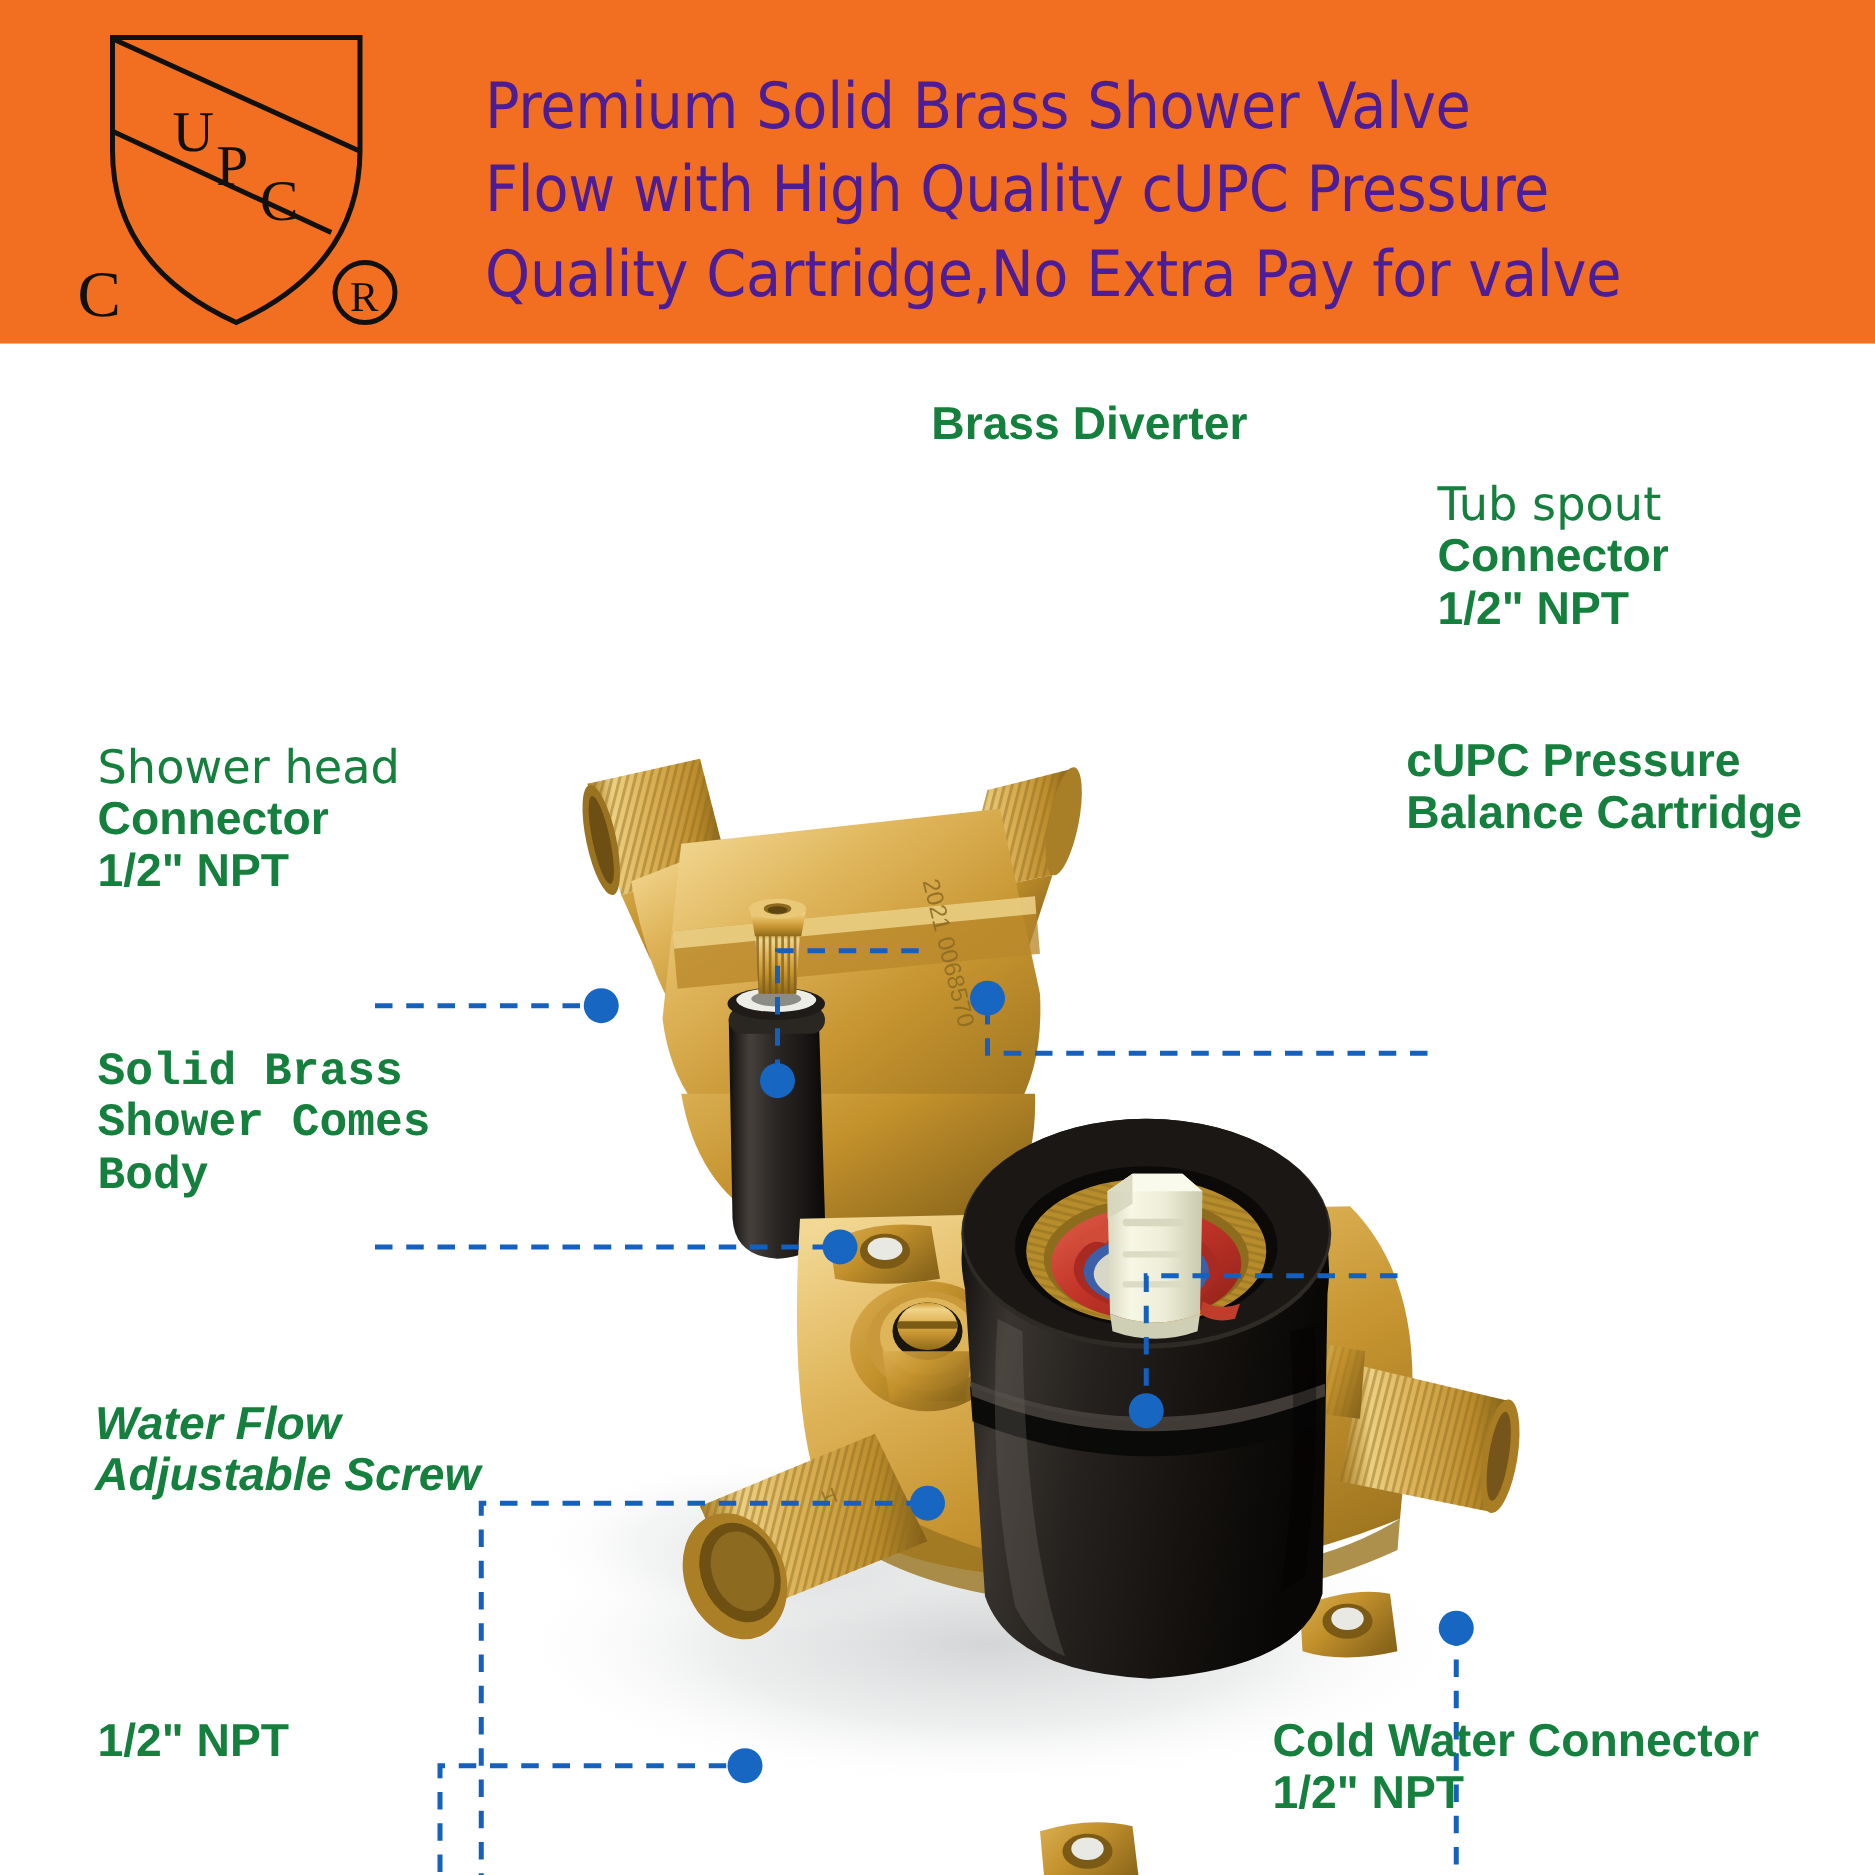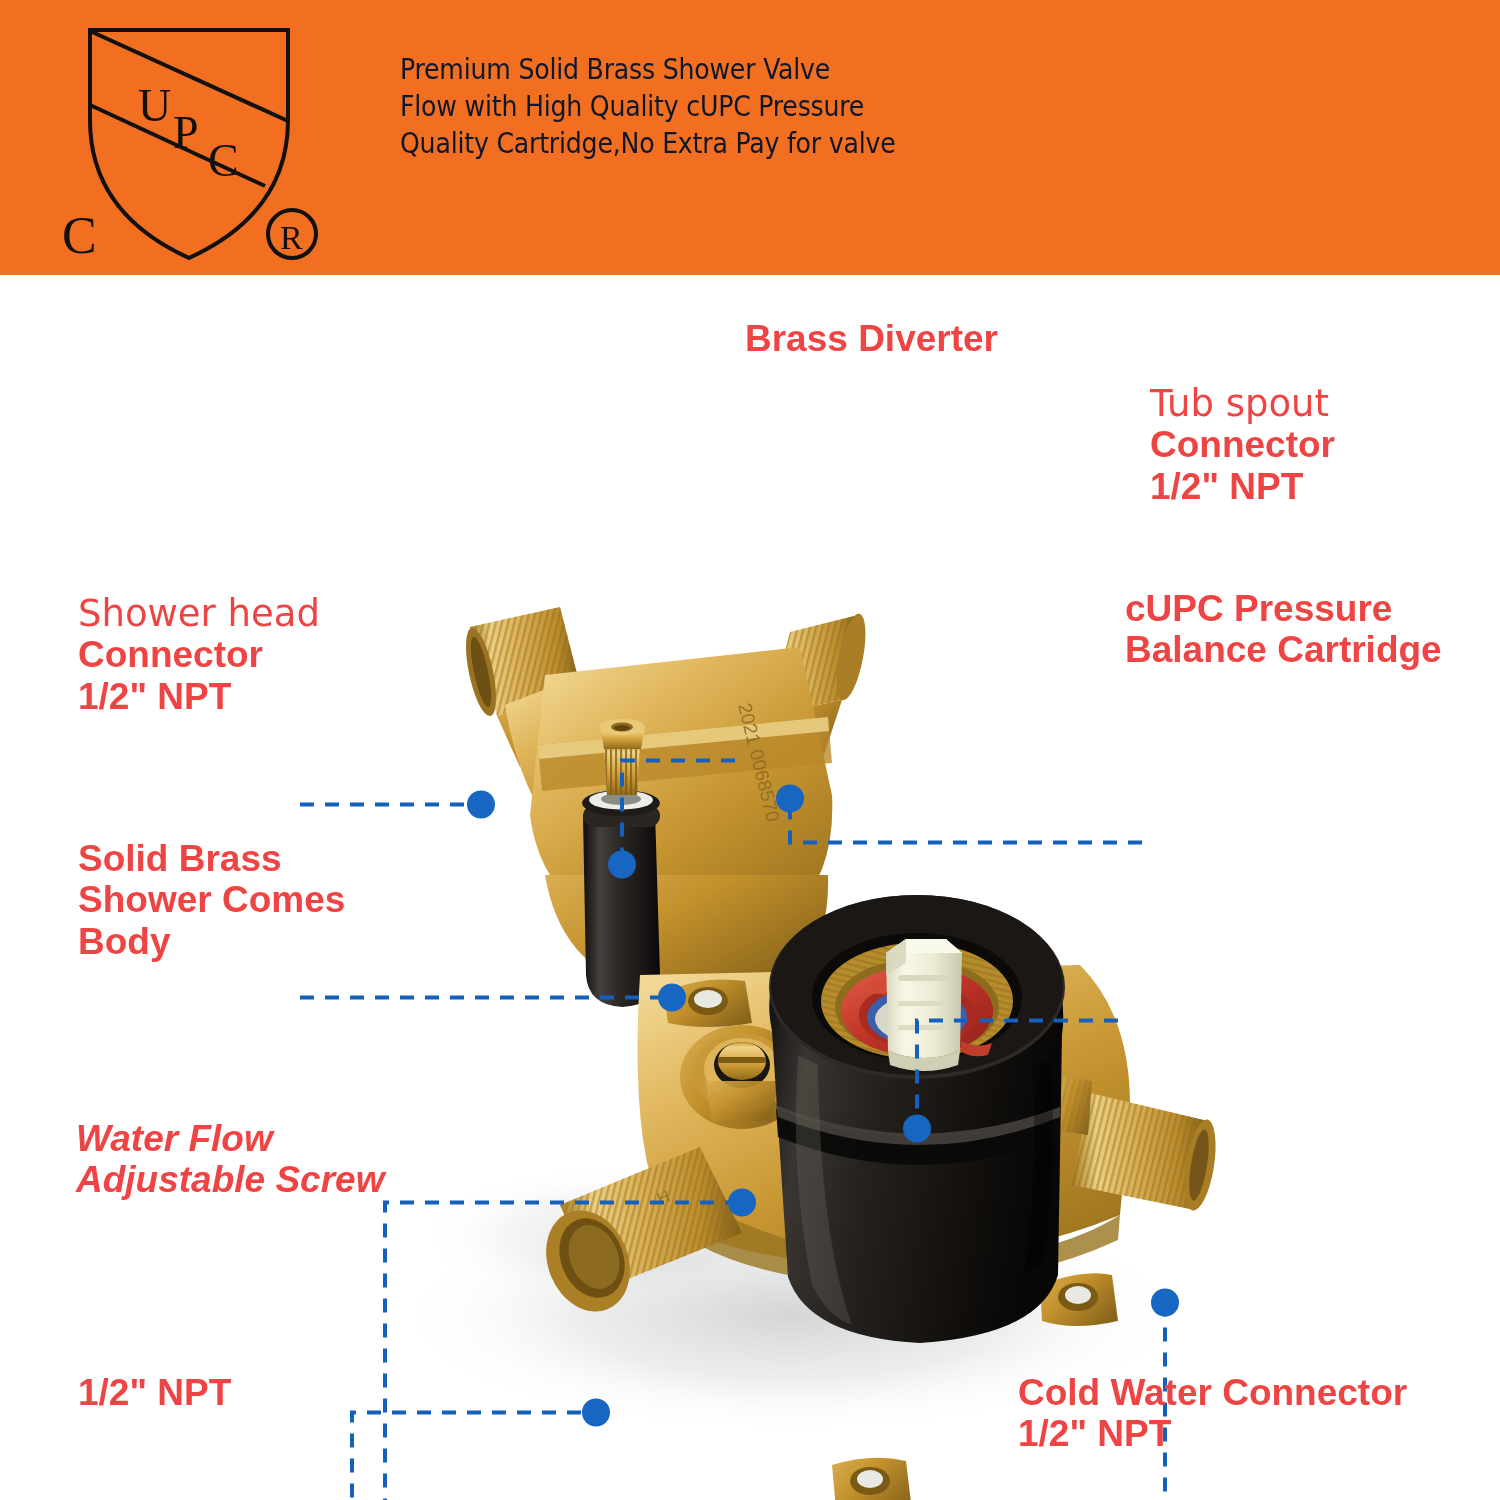--- a/index.html
+++ b/index.html
@@ -14,46 +14,46 @@
   
   #banner {
     position:absolute; left:0; top:0; width:1500px; height:275px;
     background:#F26F21;
     display:flex; align-items:center;
   }
   #logo-wrap {
     position:absolute; left:60px; top:8px; width:270px; height:260px;
   }
   #banner-text {
-    position:absolute; left:400px; top:52px; width:1070px;
-    color:#0f172a;
+    position:absolute; left:388px; top:52px; width:1070px;
+    color:#4c1d95;
     font-family:"DejaVu Sans Condensed","Liberation Sans Narrow","Liberation Sans",sans-serif;
-    font-size:28px; line-height:1.32; font-weight:400;
+    font-size:51px; line-height:1.32; font-weight:400;
     letter-spacing:-0.2px;
   }
   #banner-text div { white-space:nowrap; }
 
   
   #stage { position:absolute; left:0; top:275px; width:1500px; height:1225px; background:#fff; }
   #photo { position:absolute; left:0; top:0; width:1500px; height:1225px; }
 
   
   .callout { position:absolute; }
-  .callout .ln { white-space:nowrap; color:#ef4444; }
+  .callout .ln { white-space:nowrap; color:#15803d; }
   .bold   { font-weight:700; font-size:37px; line-height:1.12; }
   .light  { font-weight:400; font-size:37px; line-height:1.12;
             font-family:"DejaVu Sans","Liberation Sans",sans-serif; }
   .npt    { font-weight:700; font-size:37px; line-height:1.12; color:#1560BD; }
   .r-align { }
 
   #lbl-brass-diverter { left:745px; top:318px; }
   #lbl-tub-spout      { left:1150px; top:383px; width:290px; }
   #lbl-cupc           { left:1125px; top:588px; width:360px; }
   #lbl-shower-head    { left:78px;  top:593px; }
-  #lbl-valve-body     { left:78px;  top:838px; }
+  #lbl-valve-body     { left:78px;  top:838px;font-family:Liberation Mono, monospace; }
   #lbl-flow-screw     { left:76px;  top:1118px;font-style:italic; }
   #lbl-hot-water      { left:78px;  top:1372px; }
   #lbl-cold-water     { left:1018px; top:1372px; width:400px; }
 
   .leaders { position:absolute; left:0; top:0; width:1500px; height:1500px; pointer-events:none; }
 </style>
 </head>
 <body>
 
 <div id="banner">

